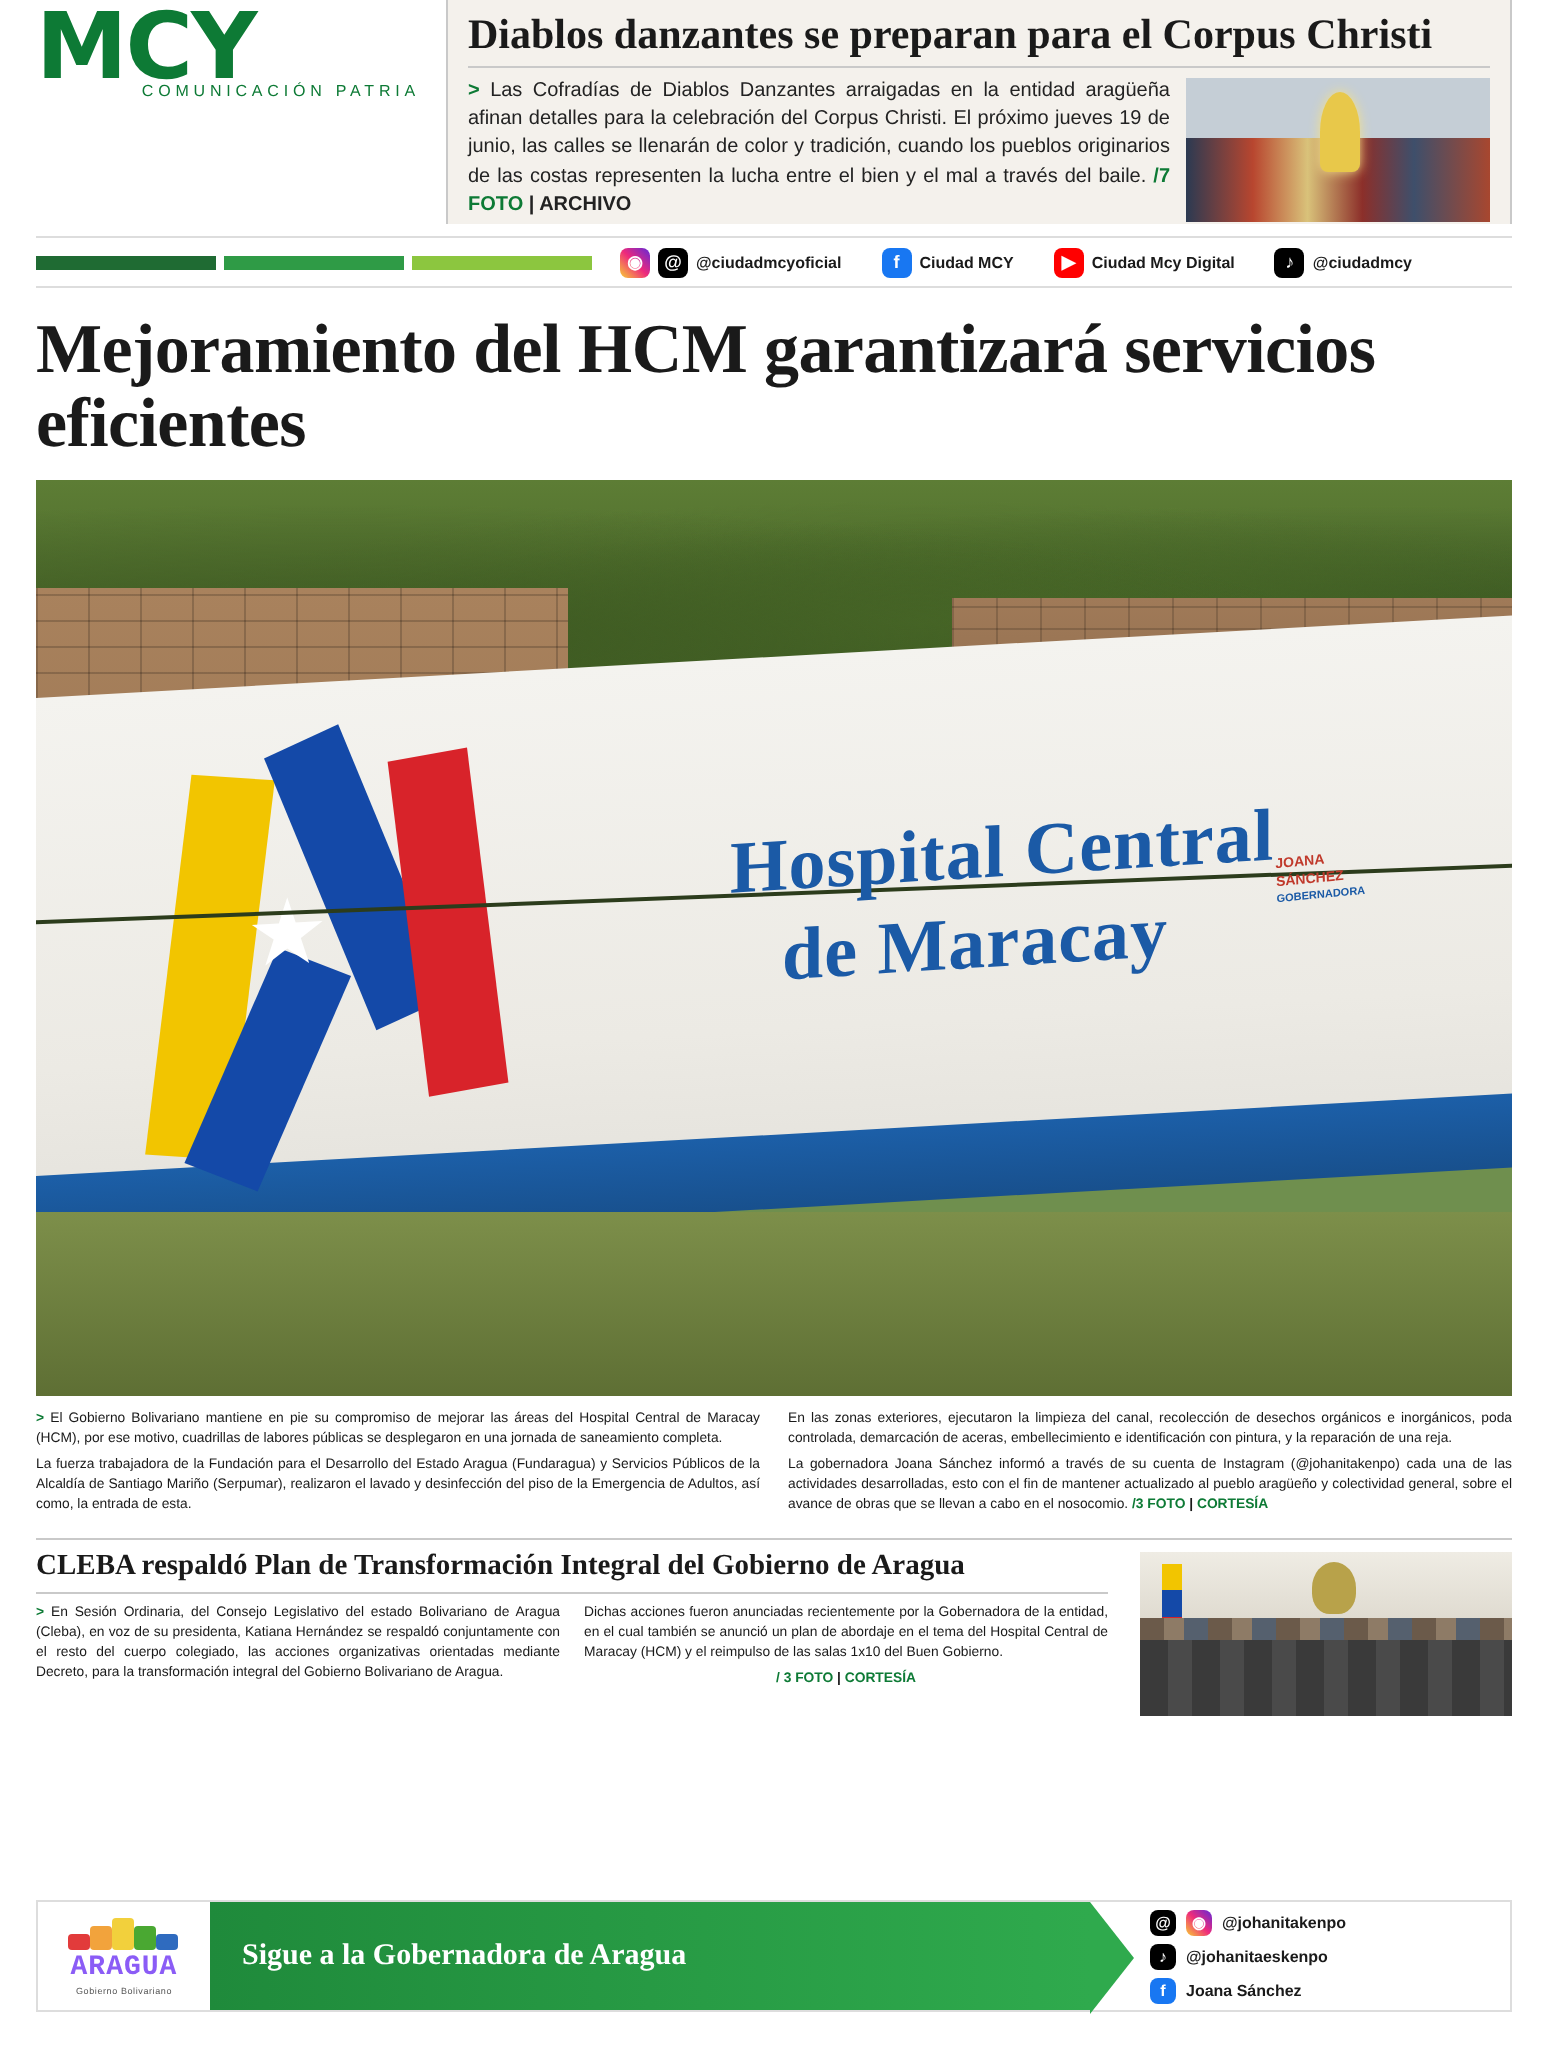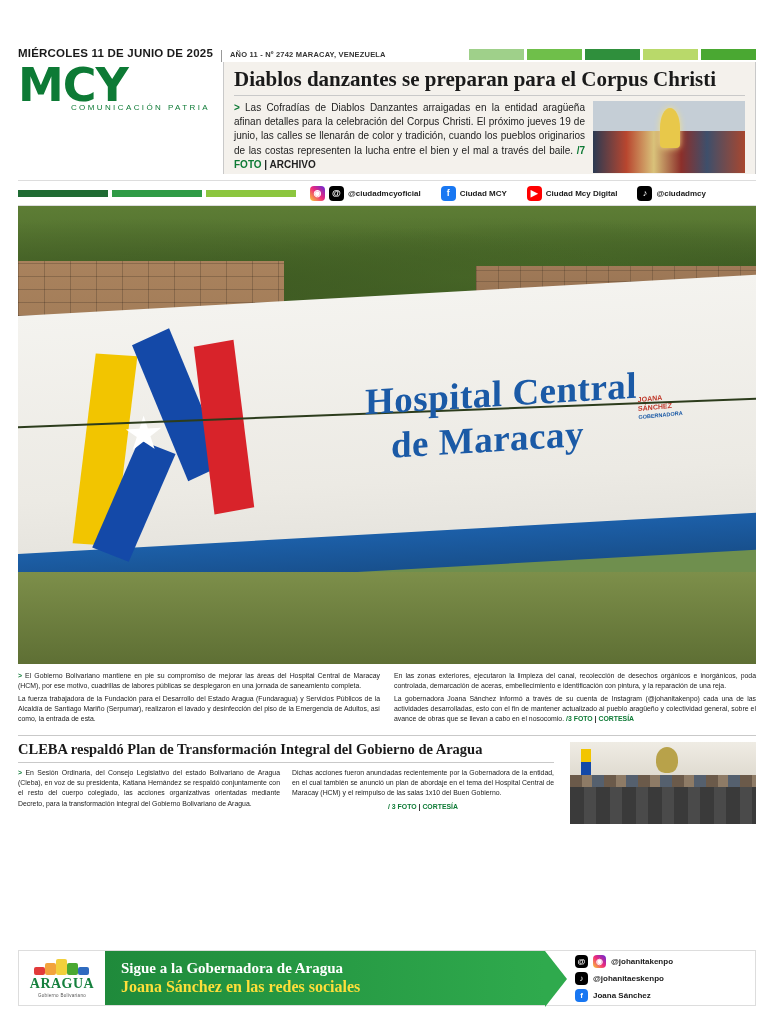--- a/index.html
+++ b/index.html
@@ -196,21 +196,21 @@
     position: absolute; left: 18px; right: 18px; bottom: 18px;
     height: 56px; display: flex; align-items: stretch;
     border: 1px solid #ddd; background: #fff;
   }
   .ft-logo {
     width: 86px; display:flex; flex-direction: column; align-items:center; justify-content:center;
     gap:1px;
   }
   .ft-arc { width: 56px; height: 17px; position: relative; }
   .ft-arc i { position:absolute; bottom:0; width: 11px; border-radius: 2px; }
-  .ft-aragua { font-size: 14px; font-weight: bold; color:#15803d; letter-spacing:.5px; font-family:Liberation Serif, serif;}
+  .ft-aragua { font-size: 14px; font-weight: bold; color:#8b5cf6; letter-spacing:.5px; font-family:Liberation Mono, monospace;}
   .ft-aragua-sub { font-size: 4.5px; color:#555; letter-spacing:.3px;}
   .ft-green {
     flex: 1; background: linear-gradient(90deg,#1f8a3b,#2faa4d);
     color: #fff; display:flex; flex-direction:column; justify-content:center;
     padding: 4px 16px; position: relative;
   }
   .ft-green:after {
     content:""; position:absolute; right:-22px; top:0; width:0; height:0;
     border-top: 28px solid transparent; border-bottom: 28px solid transparent;
     border-left: 22px solid #2faa4d;
@@ -219,31 +219,20 @@
   .ft-l2 { font-size: 16px; font-weight: bold; color:#ffdf3a; font-family:"Liberation Serif",serif; margin-top:1px;}
   .ft-social { width: 210px; padding-left: 30px; display:flex; flex-direction:column; justify-content:center; gap:4px; }
   .ft-row { display:flex; align-items:center; gap:5px; font-size: 8px; font-weight: bold; }
   .ft-ic { width: 13px; height: 13px; border-radius: 4px; display:inline-flex; align-items:center; justify-content:center; color:#fff; font-size:8px;}
 </style>
 </head>
 <body>
 
 <div class="page">
 
-  <div class="topbar">
-    <div class="date-line">MIÉRCOLES 11 DE JUNIO DE 2025</div>
-    <div class="issue-line">AÑO 11 - Nº 2742 MARACAY, VENEZUELA</div>
-    <div class="topbar-swatches">
-      <span class="sw" style="background:#9fd08a"></span>
-      <span class="sw" style="background:#6fbf4a"></span>
-      <span class="sw" style="background:#2f8f3c"></span>
-      <span class="sw" style="background:#b9d96a"></span>
-      <span class="sw" style="background:#4aa832"></span>
-    </div>
-  </div>
 
   <div class="masthead">
     <div class="logo-block">
       <div class="logo-mcy">MCY</div>
       <div class="logo-sub">COMUNICACIÓN PATRIA</div>
     </div>
 
     <div class="lead-box">
       <div class="lead-title">Diablos danzantes se preparan para el Corpus Christi</div>
       <div class="lead-body">
@@ -280,20 +269,21 @@
     <div class="social-group">
       <span class="soc-ic yt">▶</span>
       <span class="soc-label">Ciudad Mcy Digital</span>
     </div>
     <div class="social-group">
       <span class="soc-ic tk">♪</span>
       <span class="soc-label">@ciudadmcy</span>
     </div>
   </div>
 
+  <h1 class="headline">Mejoramiento del HCM garantizará servicios eficientes</h1>
 
   <div class="main-photo">
     <div class="mp-sky"></div>
     <div class="mp-trees"></div>
     <div class="mp-wallbrick"></div>
     <div class="mp-wallbrick2"></div>
     <div class="mp-wall"></div>
     <div class="mp-blueband"></div>
     <div class="mp-ground"></div>
     <div class="mp-logo">
@@ -361,21 +351,20 @@
         <i style="left:11px;height:12px;background:#f2a33c"></i>
         <i style="left:22px;height:16px;background:#f2d03c"></i>
         <i style="left:33px;height:12px;background:#4aa832"></i>
         <i style="left:44px;height:8px;background:#2f6bbf"></i>
       </div>
       <div class="ft-aragua">ARAGUA</div>
       <div class="ft-aragua-sub">Gobierno Bolivariano</div>
     </div>
     <div class="ft-green">
       <div class="ft-l1">Sigue a la Gobernadora de Aragua</div>
-      <div class="ft-l2">Joana Sánchez en las redes sociales</div>
     </div>
     <div class="ft-social">
       <div class="ft-row">
         <span class="ft-ic th">@</span>
         <span class="ft-ic ig">◉</span>
         <span>@johanitakenpo</span>
       </div>
       <div class="ft-row">
         <span class="ft-ic tk">♪</span>
         <span>@johanitaeskenpo</span>

